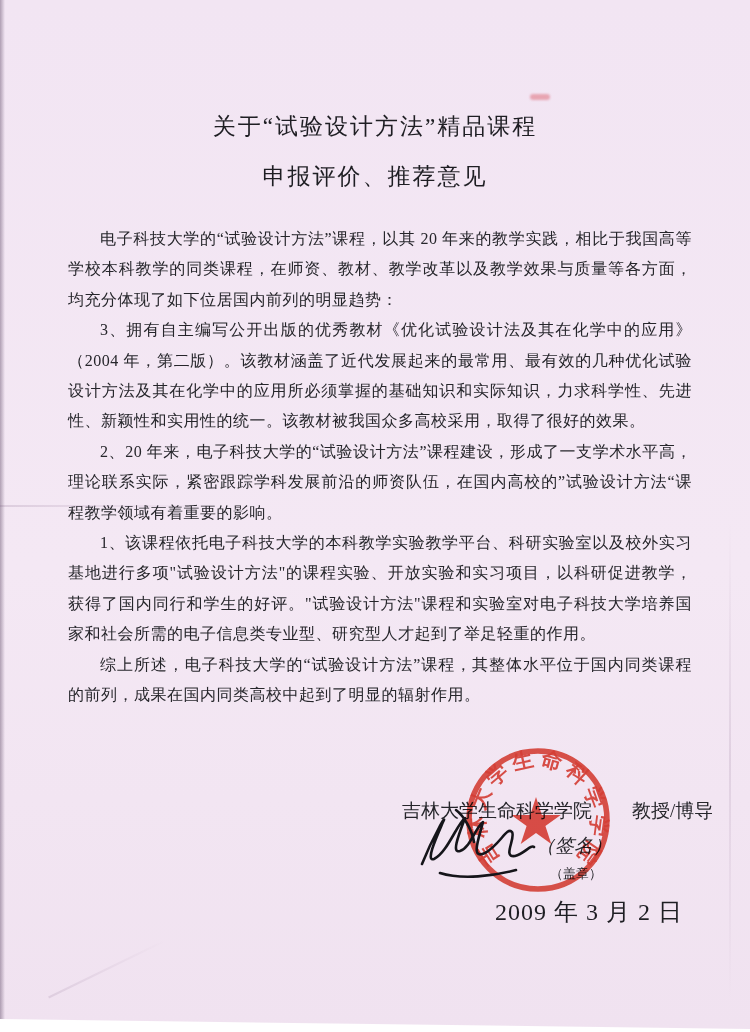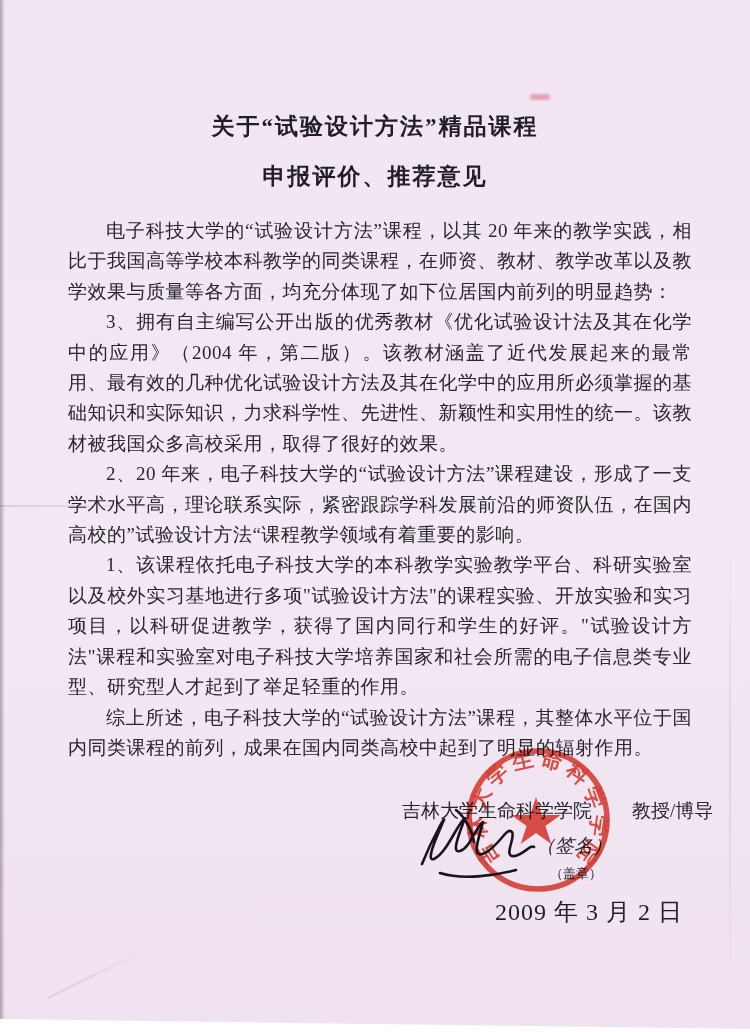--- a/index.html
+++ b/index.html
@@ -36,26 +36,26 @@
     left: 42px; top: 968px; width: 130px; height: 2px;
     transform: rotate(-26deg);
     background: linear-gradient(90deg, rgba(128,98,134,0.16), rgba(128,98,134,0));
   }
   .red-speck {
     position: absolute; left: 530px; top: 94px; width: 20px; height: 6px;
     background: rgba(214,68,80,0.40); border-radius: 3px; filter: blur(1px);
   }
   .title-block {
     position: absolute; top: 102px; left: 0; width: 100%;
-    text-align: center; font-weight: bold; font-size: 23px;
+    text-align: center; font-weight: normal; font-size: 23px;
     line-height: 50px; letter-spacing: 2px; color: #1e1e23;
   }
   .body-block {
-    position: absolute; top: 216px; left: 68px; width: 624px;
-    font-size: 19px; line-height: 30.4px; letter-spacing: 0.5px;
+    position: absolute; top: 224px; left: 68px; width: 624px;
+    font-size: 16px; line-height: 30.4px; letter-spacing: 0.5px;
     color: #26262b; text-align: justify;
   }
   .body-block p { margin: 0; text-indent: 2em; }
   .sig-line {
     position: absolute; top: 798px; left: 402px;
     font-size: 19px; color: #26262b; white-space: nowrap;
   }
   .sig-line .gap { display: inline-block; width: 40px; }
   .sig-sign  { position: absolute; top: 833px; left: 536px; font-size: 19px; color: #26262b; font-style: italic; }
   .sig-seal  { position: absolute; top: 865px; left: 550px; font-size: 13px; color: #26262b; }

